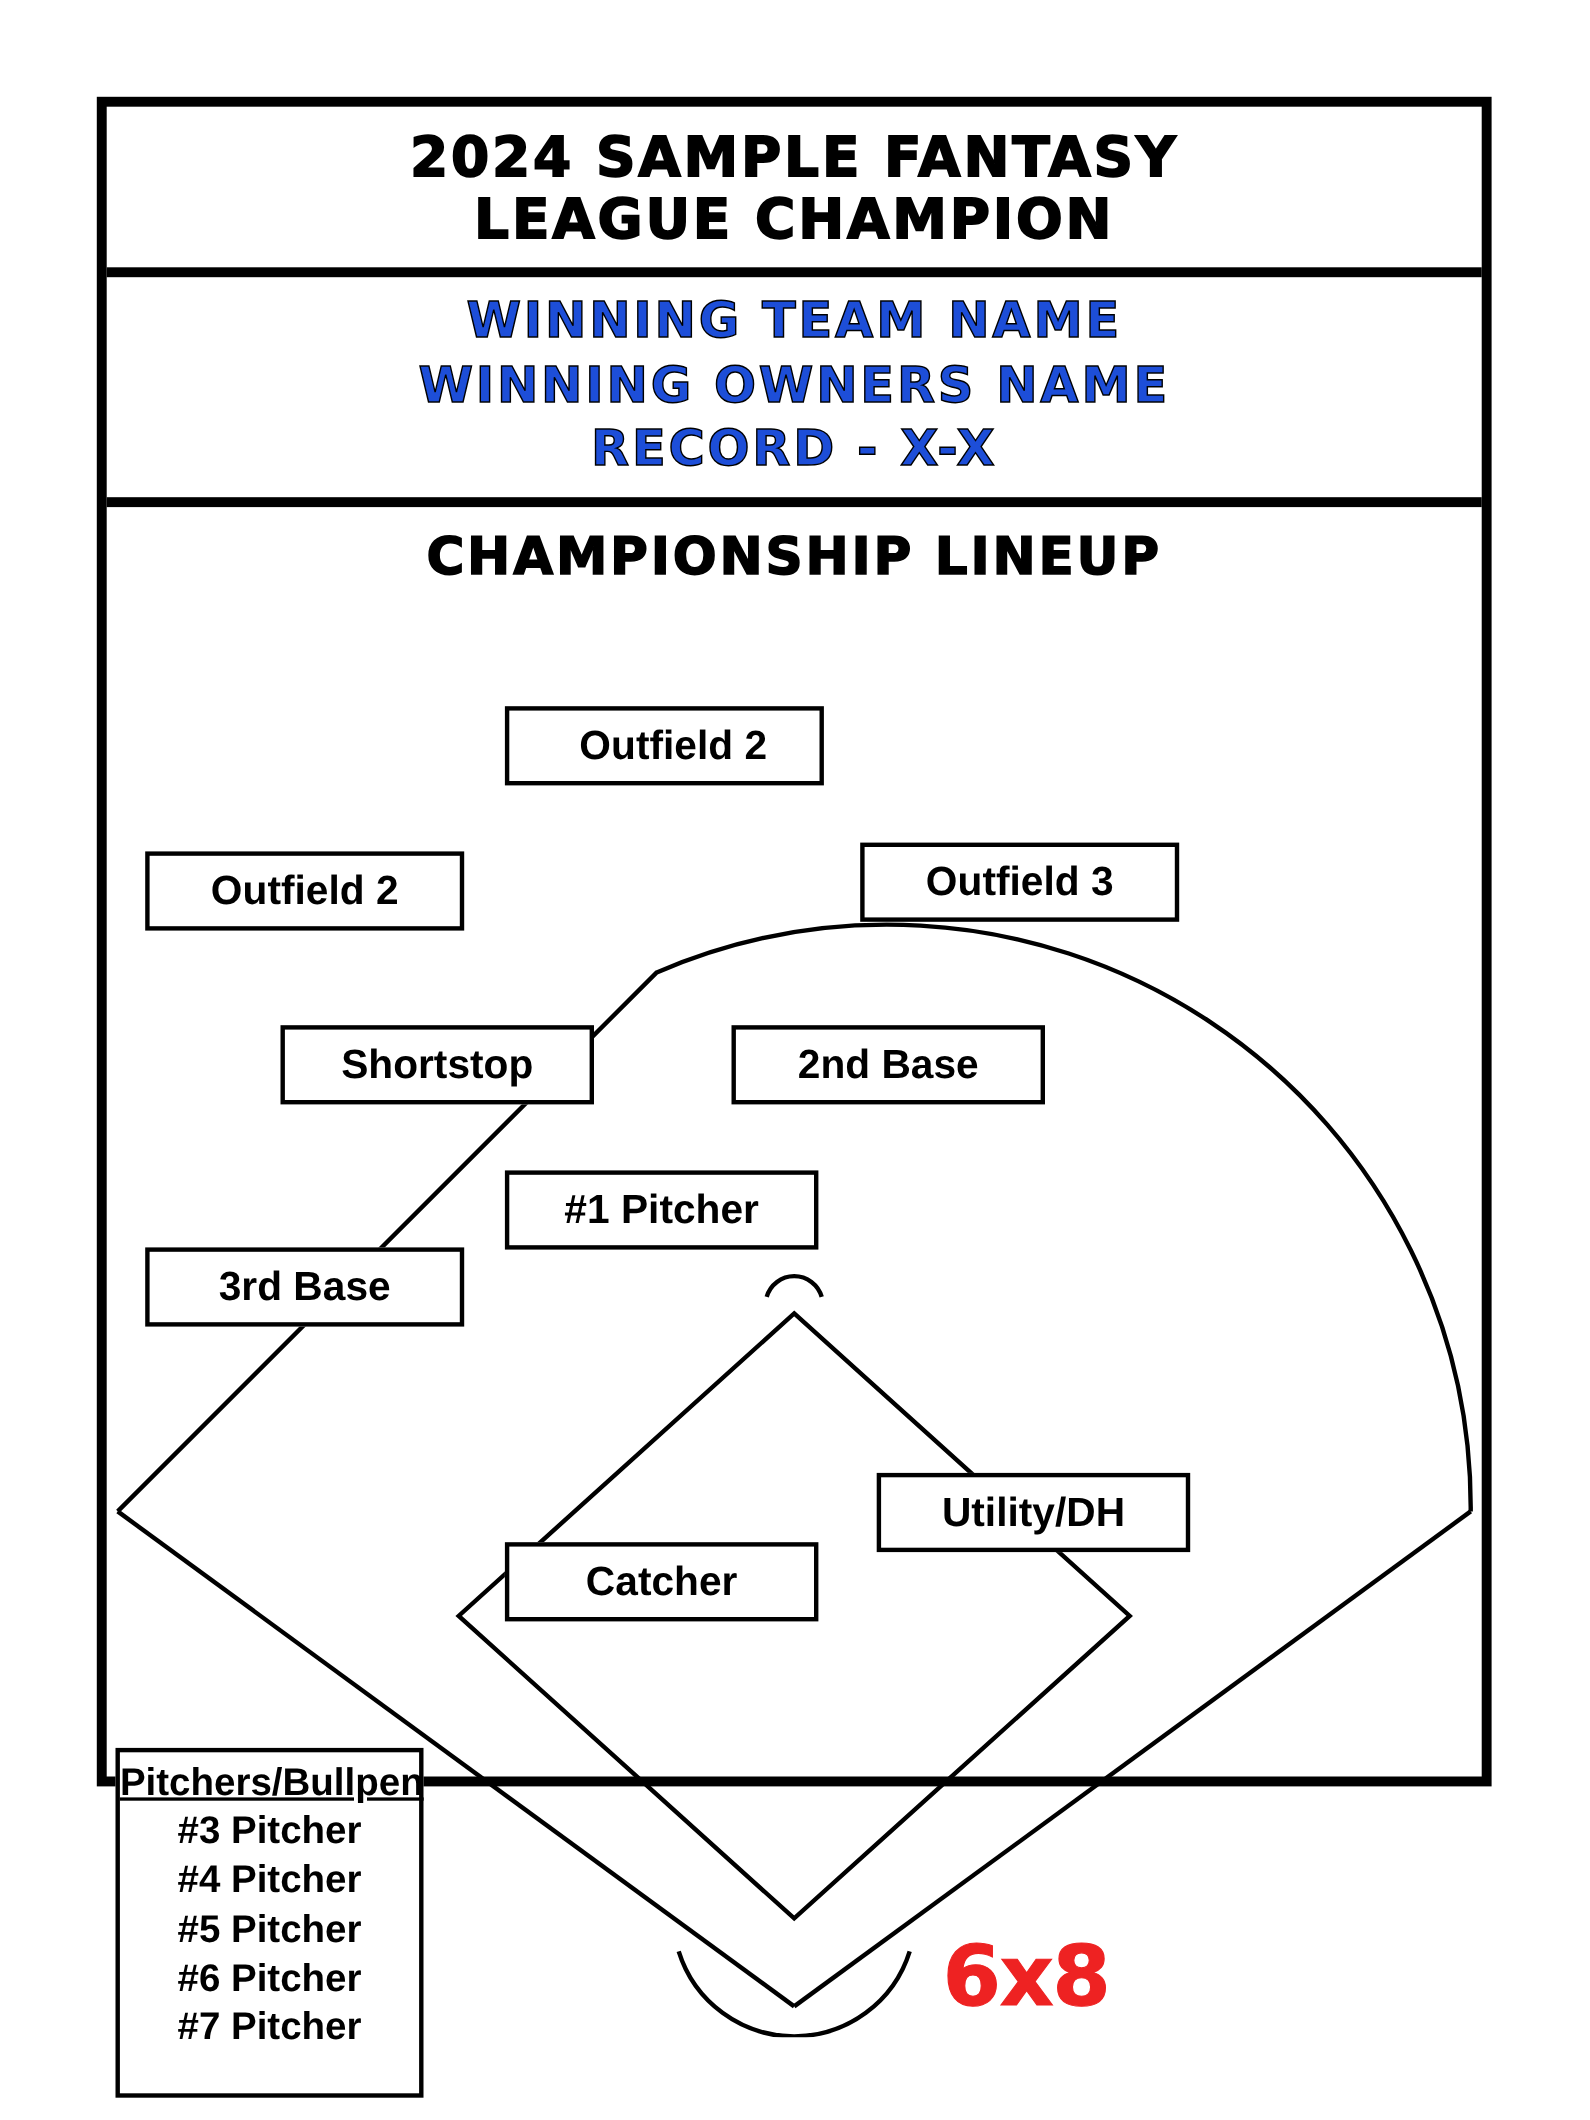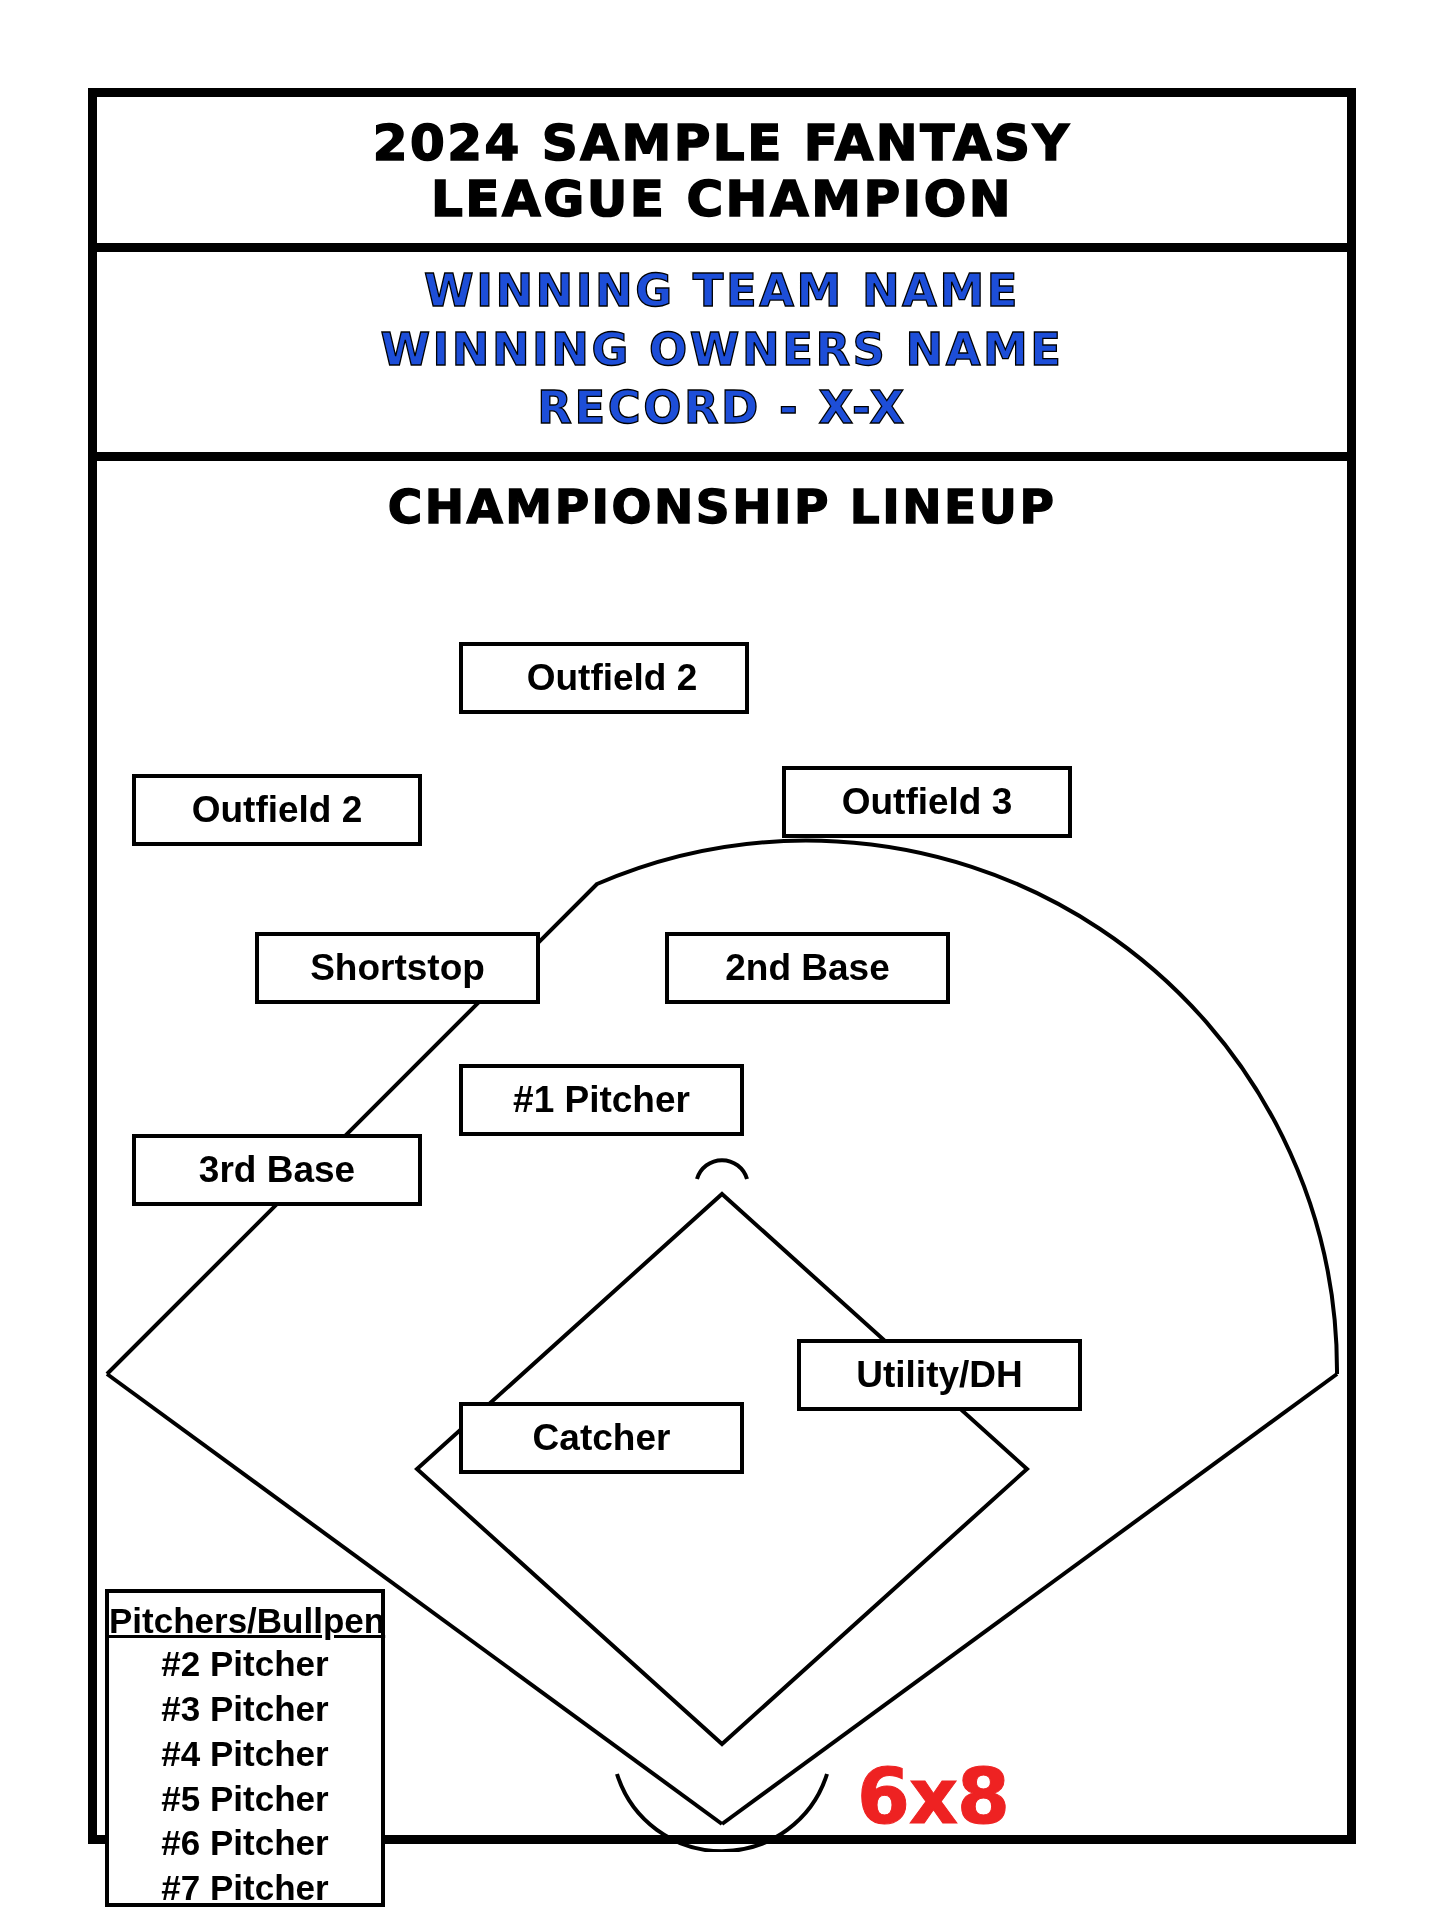--- a/index.html
+++ b/index.html
@@ -14,21 +14,21 @@
     position: relative;
     overflow: hidden;
   }
 
   
   #poster {
     position: absolute;
     left: 88px;
     top: 88px;
     width: 1268px;
-    height: 1756px;
+    height: 1536px;
     border: 9px solid #000;
     box-sizing: border-box;
     background: #fff;
   }
 
   
   .band {
     box-sizing: border-box;
     width: 100%;
     border-bottom: 9px solid #000;
@@ -213,21 +213,20 @@
     <div class="pos" style="left:700px; top:805px; width:285px; height:72px;">
       <span>Utility/DH</span>
     </div>
 
     <div class="pos" style="left:362px; top:868px; width:285px; height:72px;">
       <span>Catcher</span>
     </div>
 
     <div id="bullpen" style="top:1055px;">
       <div class="bp-title">Pitchers/Bullpen</div>
-      <div class="bp-item">#2 Pitcher</div>
       <div class="bp-item">#3 Pitcher</div>
       <div class="bp-item">#4 Pitcher</div>
       <div class="bp-item">#5 Pitcher</div>
       <div class="bp-item">#6 Pitcher</div>
       <div class="bp-item">#7 Pitcher</div>
     </div>
 
     <div id="size-stamp">6x8</div>
 
   </div>

